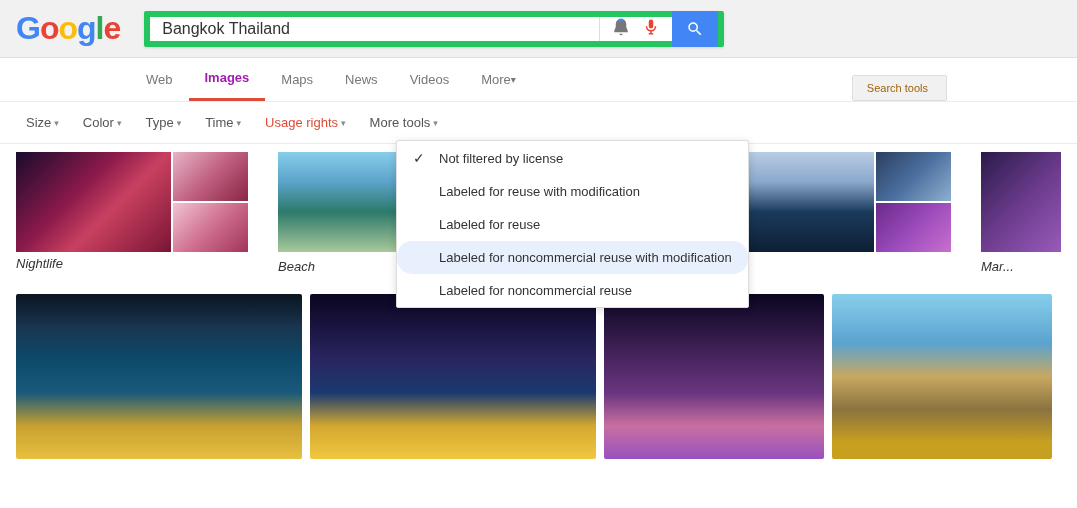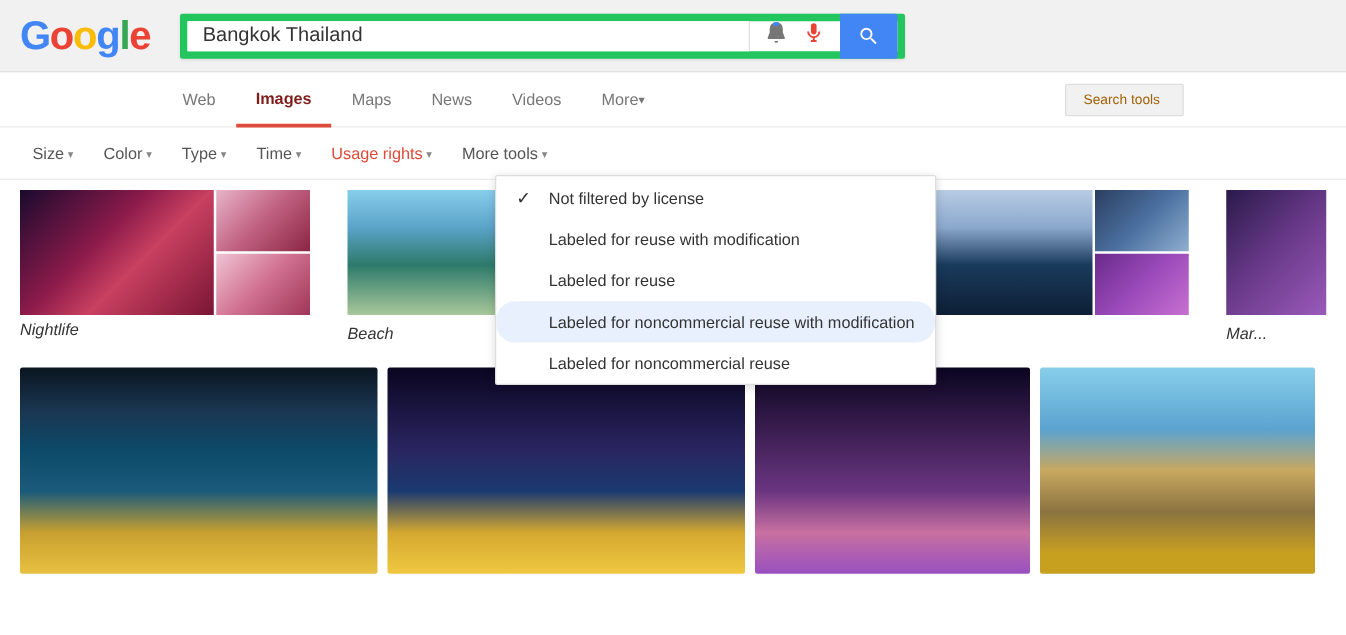--- a/index.html
+++ b/index.html
@@ -17,23 +17,23 @@
     .logo-e { color: #ea4335; }
 
     .search-bar { display: flex; align-items: center; border: 6px solid #22c55e; border-radius: 2px; background: #fff; height: 36px; flex: 1; max-width: 580px; box-shadow: 0 1px 3px rgba(0,0,0,0.1); }
     .search-input { border: none; outline: none; font-size: 16px; padding: 0 12px; flex: 1; height: 100%; color: #333; }
     .search-icons { display: flex; align-items: center; gap: 8px; padding: 0 10px; border-left: 1px solid #ddd; height: 100%; }
     .search-icon-btn { cursor: pointer; color: #777; font-size: 16px; background: none; border: none; padding: 2px; }
     .search-submit { background: #4285f4; border: none; width: 46px; height: 36px; cursor: pointer; display: flex; align-items: center; justify-content: center; border-radius: 0 2px 2px 0; }
     .search-submit svg { fill: white; }
 
     
-    .nav-bar { display: flex; align-items: center; padding: 0 130px; border-bottom: 1px solid #ebebeb; background: #fff; height: 44px; gap: 0; }
+    .nav-bar { display: flex; align-items: flex-end; padding: 0 130px; border-bottom: 1px solid #ebebeb; background: #fff; height: 44px; gap: 0; }
     .nav-item { padding: 0 16px; height: 44px; display: flex; align-items: center; font-size: 13px; color: #777; cursor: pointer; text-decoration: none; position: relative; }
-    .nav-item.active { color: #7f1d1d; border-bottom: 3px solid #dd4b39; font-weight: bold; }
+    .nav-item.active { color: #a21caf; border-bottom: 3px solid #dd4b39; font-weight: bold; }
     .nav-item.with-arrow::after { content: ' ▾'; font-size: 10px; }
     .nav-btn { padding: 6px 14px; border: 1px solid #ddd; border-radius: 2px; background: #f1f1f1; color: #a16207; cursor: pointer; font-size: 11px; display: flex; align-items: center; gap: 4px; }
     .nav-btn::after { content: ' '; }
 
     
     .filter-bar { display: flex; align-items: center; padding: 8px 16px; border-bottom: 1px solid #ebebeb; gap: 4px; position: relative; }
     .filter-btn { padding: 5px 10px; border: none; background: none; cursor: pointer; font-size: 13px; color: #555; display: flex; align-items: center; gap: 3px; border-radius: 2px; }
     .filter-btn.active { color: #dd4b39; }
     .arrow-down { font-size: 9px; color: #888; }
 

